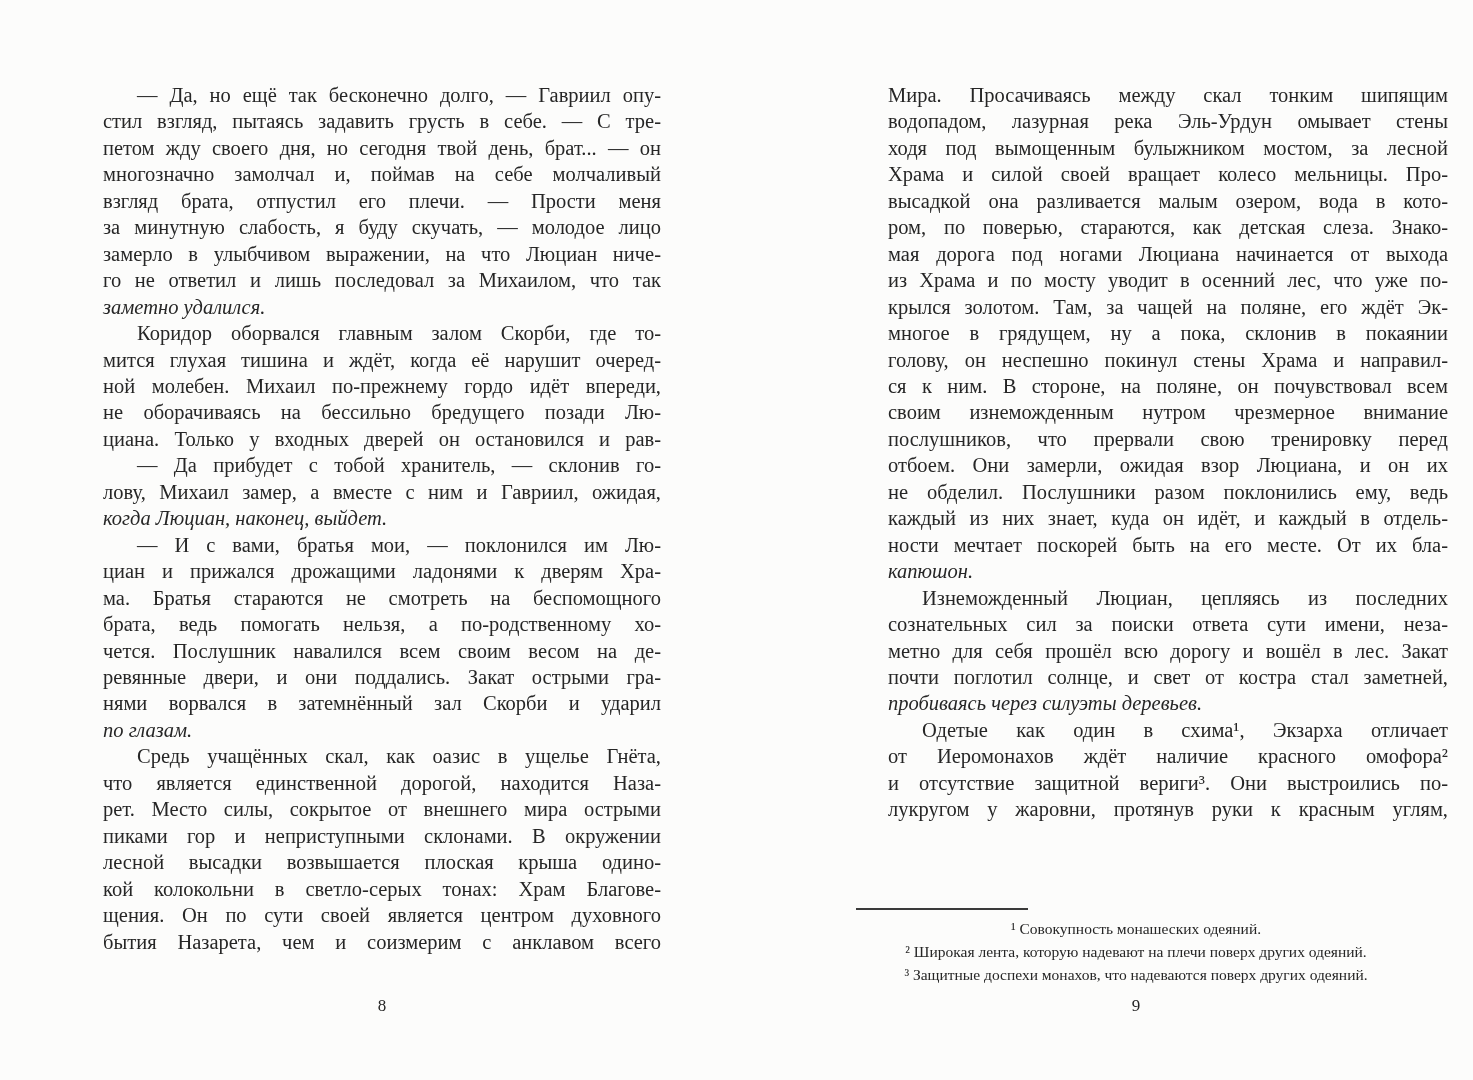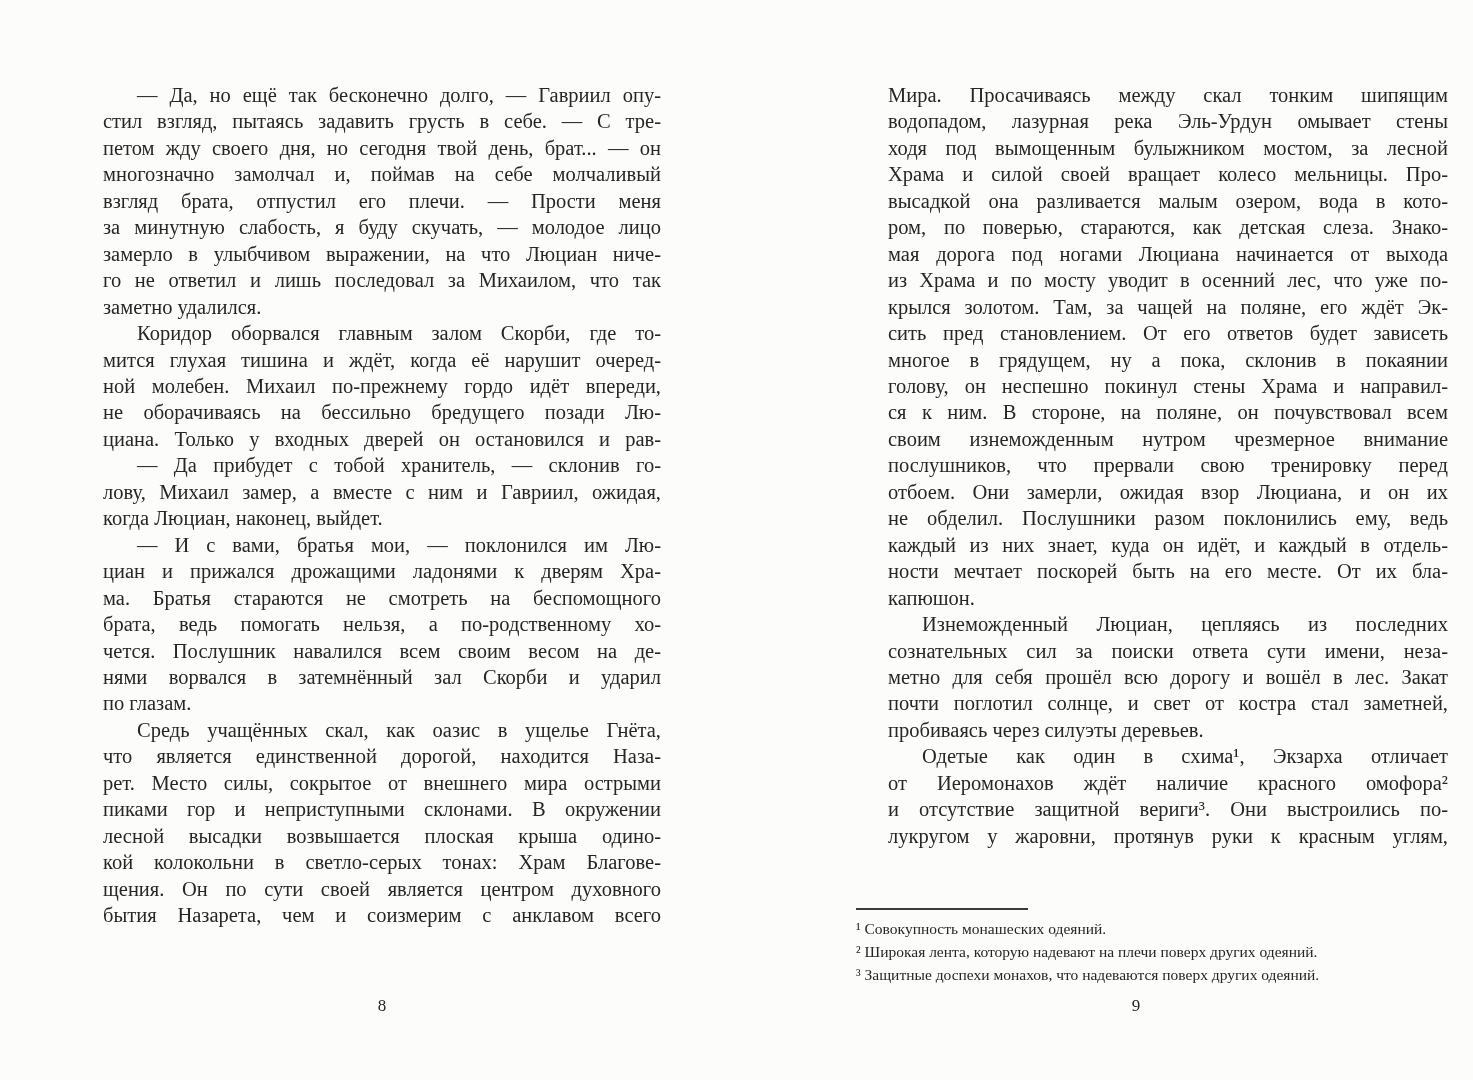--- a/index.html
+++ b/index.html
@@ -17,38 +17,38 @@
   .text-col.left  { left: 103px; width: 558px; }
   .text-col.right { left: 856px; width: 560px; margin-left: 32px; }
   .para { margin: 0; padding: 0; }
   .line {
     font-size: 20.5px;
     line-height: 26.45px;
     text-align: justify;
     text-align-last: justify;
     white-space: normal;
   }
-  .line.last { text-align-last: left; }
+  .line.last { text-align-last: left; font-style: italic; }
   .line.indent { text-indent: 34px; }
   .footnotes {
     position: absolute;
     left: 856px;
     top: 908px;
     width: 560px;
   }
   .fn-rule {
     width: 172px;
     height: 0;
     border-top: 2px solid #3a3a3a;
     margin: 0 0 7px 0;
   }
   .fn {
     font-size: 15.5px;
     line-height: 23px;
-    text-align: left;
+    text-align: center;
   }
   .page-num {
     position: absolute;
     top: 996px;
     font-size: 17px;
     text-align: center;
   }
   .page-num.left  { left: 103px; width: 558px; }
   .page-num.right { left: 856px; width: 560px; }
 </style>
@@ -80,20 +80,21 @@
         <div class="line indent">— Да прибудет с тобой хранитель, — склонив го-</div>
         <div class="line">лову, Михаил замер, а вместе с ним и Гавриил, ожидая,</div>
         <div class="line last">когда Люциан, наконец, выйдет.</div>
       </div>
       <div class="para">
         <div class="line indent">— И с вами, братья мои, — поклонился им Лю-</div>
         <div class="line">циан и прижался дрожащими ладонями к дверям Хра-</div>
         <div class="line">ма. Братья стараются не смотреть на беспомощного</div>
         <div class="line">брата, ведь помогать нельзя, а по-родственному хо-</div>
         <div class="line">чется. Послушник навалился всем своим весом на де-</div>
+        <div class="line">ревянные двери, и они поддались. Закат острыми гра-</div>
         <div class="line">нями ворвался в затемнённый зал Скорби и ударил</div>
         <div class="line last">по глазам.</div>
       </div>
       <div class="para">
         <div class="line indent">Средь учащённых скал, как оазис в ущелье Гнёта,</div>
         <div class="line">что является единственной дорогой, находится Наза-</div>
         <div class="line">рет. Место силы, сокрытое от внешнего мира острыми</div>
         <div class="line">пиками гор и неприступными склонами. В окружении</div>
         <div class="line">лесной высадки возвышается плоская крыша одино-</div>
         <div class="line">кой колокольни в светло-серых тонах: Храм Благове-</div>
@@ -106,21 +107,20 @@
       <div class="para">
         <div class="line">Мира. Просачиваясь между скал тонким шипящим</div>
         <div class="line">водопадом, лазурная река Эль-Урдун омывает стены</div>
         <div class="line">ходя под вымощенным булыжником мостом, за лесной</div>
         <div class="line">Храма и силой своей вращает колесо мельницы. Про-</div>
         <div class="line">высадкой она разливается малым озером, вода в кото-</div>
         <div class="line">ром, по поверью, стараются, как детская слеза. Знако-</div>
         <div class="line">мая дорога под ногами Люциана начинается от выхода</div>
         <div class="line">из Храма и по мосту уводит в осенний лес, что уже по-</div>
         <div class="line">крылся золотом. Там, за чащей на поляне, его ждёт Эк-</div>
-        <div class="line">сить пред становлением. От его ответов будет зависеть</div>
         <div class="line">многое в грядущем, ну а пока, склонив в покаянии</div>
         <div class="line">голову, он неспешно покинул стены Храма и направил-</div>
         <div class="line">ся к ним. В стороне, на поляне, он почувствовал всем</div>
         <div class="line">своим изнеможденным нутром чрезмерное внимание</div>
         <div class="line">послушников, что прервали свою тренировку перед</div>
         <div class="line">отбоем. Они замерли, ожидая взор Люциана, и он их</div>
         <div class="line">не обделил. Послушники разом поклонились ему, ведь</div>
         <div class="line">каждый из них знает, куда он идёт, и каждый в отдель-</div>
         <div class="line">ности мечтает поскорей быть на его месте. От их бла-</div>
         <div class="line last">капюшон.</div>

